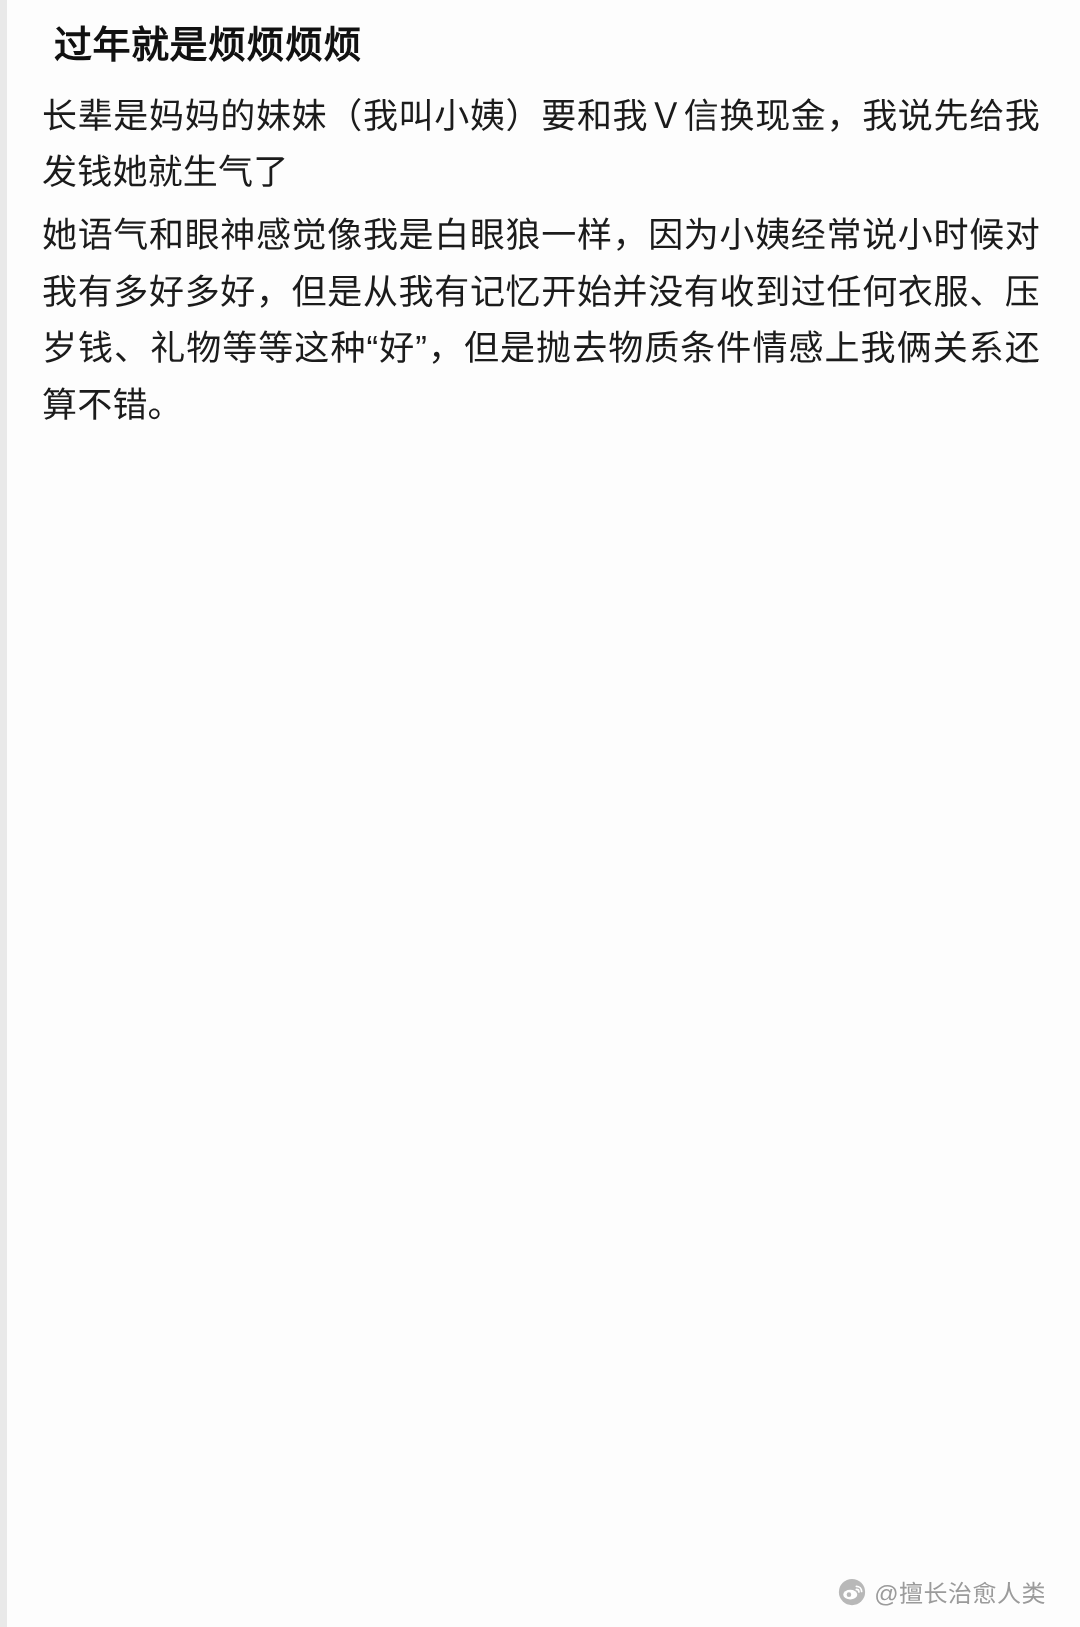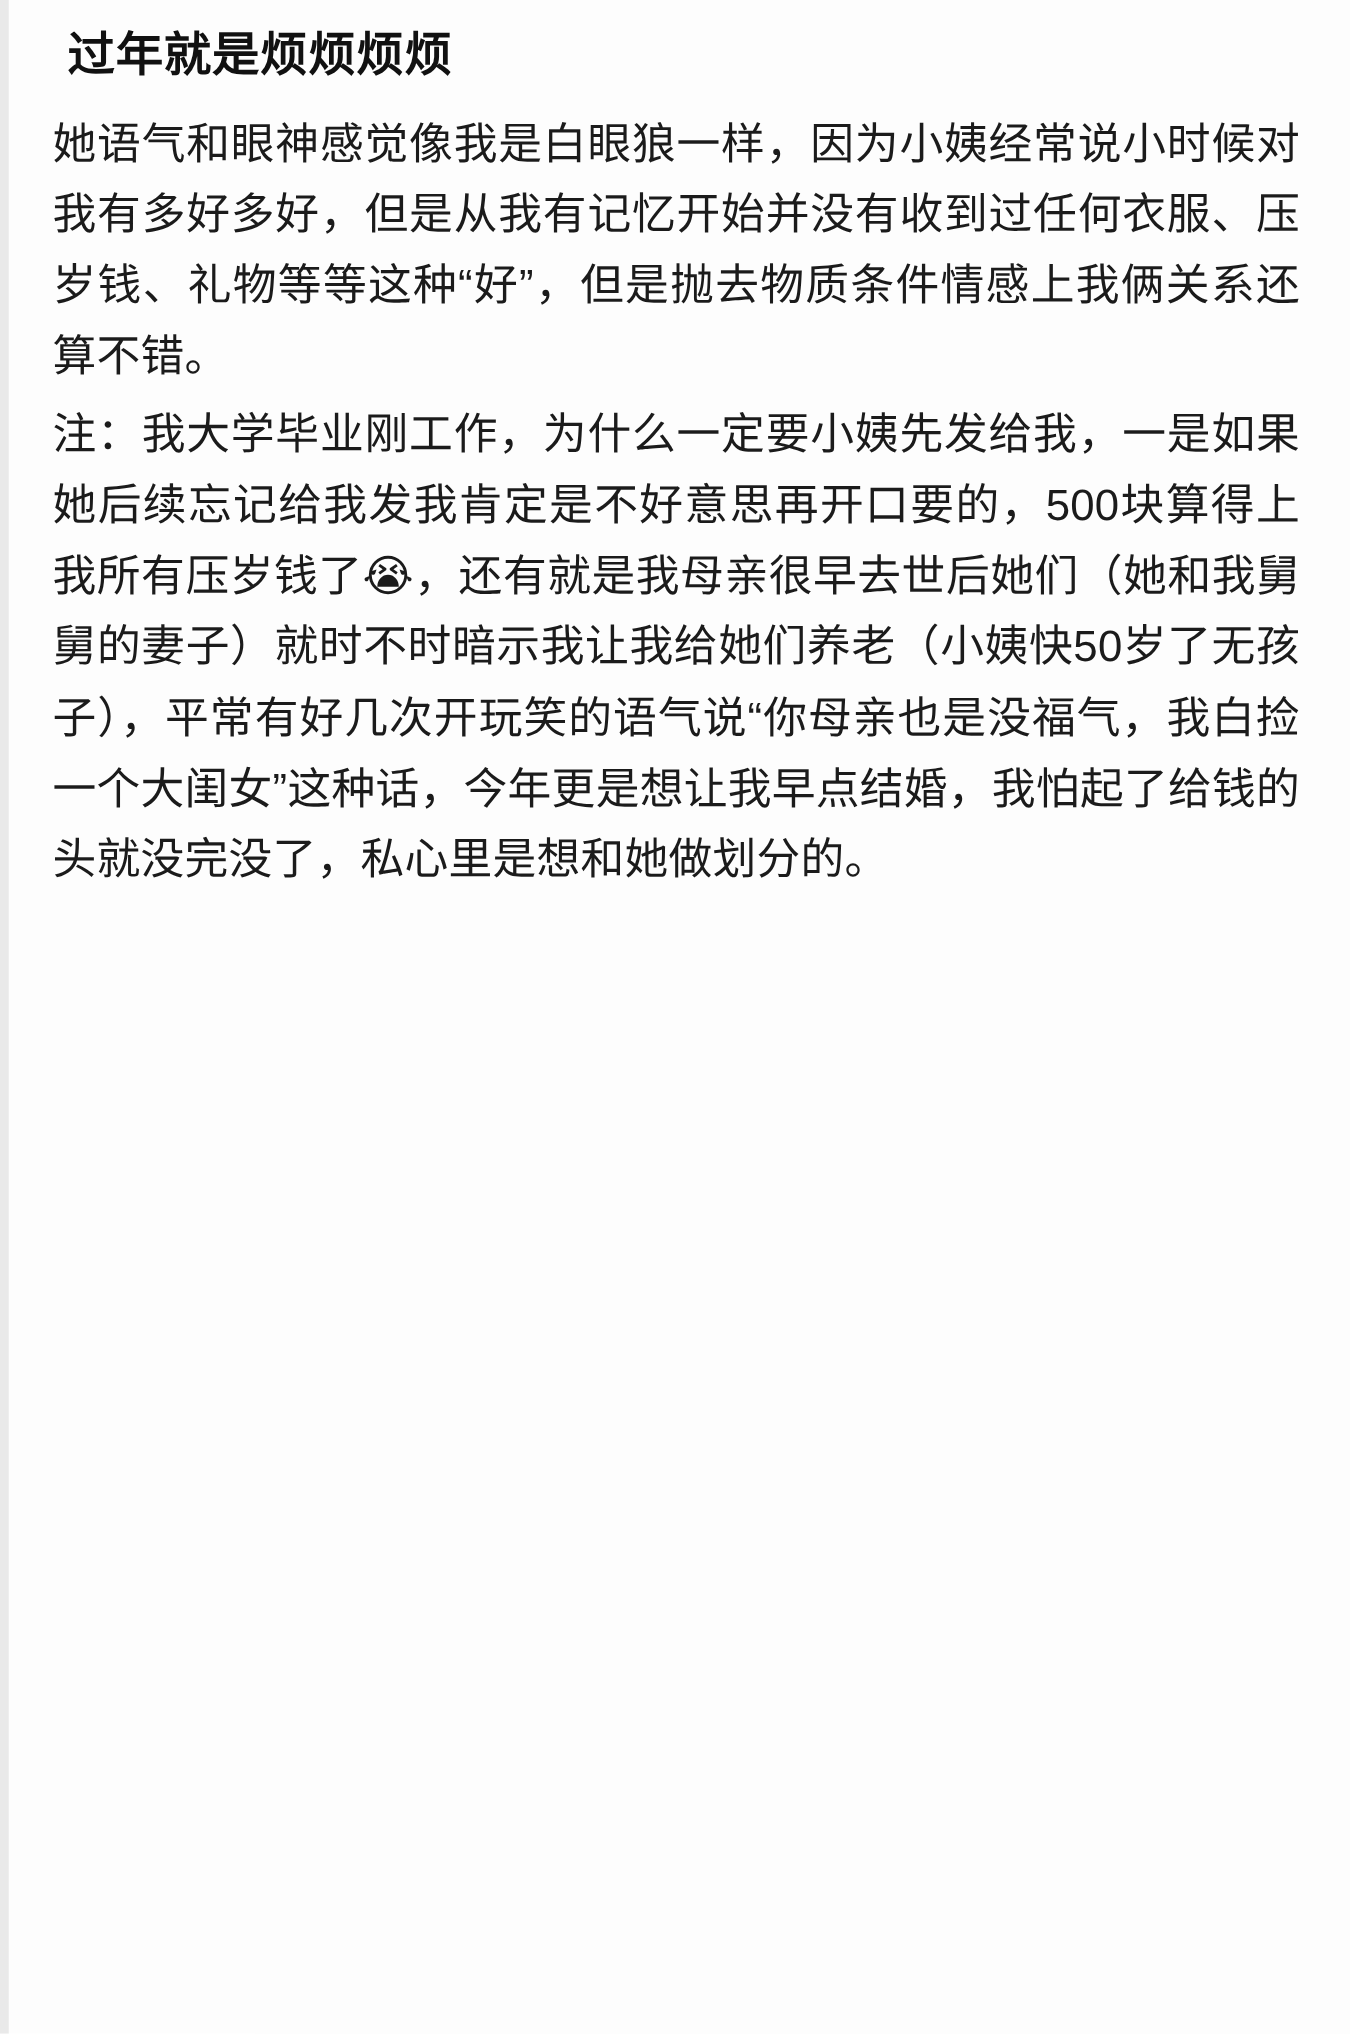--- a/index.html
+++ b/index.html
@@ -68,17 +68,29 @@
 </style>
 </head>
 <body>
 
 <div class="page">
   <div class="left-rule"></div>
 
   <h1 class="post-title">过年就是烦烦烦烦</h1>
 
   <div class="post-body">
+    <p>长辈是妈妈的妹妹（我叫小姨）要和我Ｖ信换现金，我说先给我发钱她就生气了</p>
     <p>她语气和眼神感觉像我是白眼狼一样，因为小姨经常说小时候对我有多好多好，但是从我有记忆开始并没有收到过任何衣服、压岁钱、礼物等等这种“好”，但是抛去物质条件情感上我俩关系还算不错。</p>
-    <p>注：我大学毕业刚工作，为什么一定要小姨先发给我，一是如果她后续忘记给我发我肯定是不好意思再开口要的，500块算得上我所有压岁钱了😭，还有就是我母亲很早去世后她们（她和我舅舅的妻子）就时不时暗示我让我给她们养老（小姨快50岁了无孩子），平常有好几次开玩笑的语气说“你母亲也是没福气，我白捡一个大闺女”这种话，今年更是想让我早点结婚，我怕起了给钱的头就没完没了，私心里是想和她做划分的。</p>
   </div>
 
+  <div class="watermark">
+    <span class="weibo-logo">
+      <svg viewBox="0 0 32 32" width="28" height="28" aria-hidden="true">
+        <circle cx="16" cy="16" r="15" fill="#b8b8b8"></circle>
+        <ellipse cx="14" cy="19" rx="8" ry="5.5" fill="#ffffff"></ellipse>
+        <circle cx="12.5" cy="19" r="2.6" fill="#b8b8b8"></circle>
+        <path d="M21 9.5c3.4 0 6 2.6 6 5.9" stroke="#ffffff" stroke-width="2" fill="none" stroke-linecap="round"></path>
+        <path d="M21 13c1.6 0 2.9 1.3 2.9 2.9" stroke="#ffffff" stroke-width="2" fill="none" stroke-linecap="round"></path>
+      </svg>
+    </span>
+    <span>@擅长治愈人类</span>
+  </div>
 </div>
 
 </body></html>

